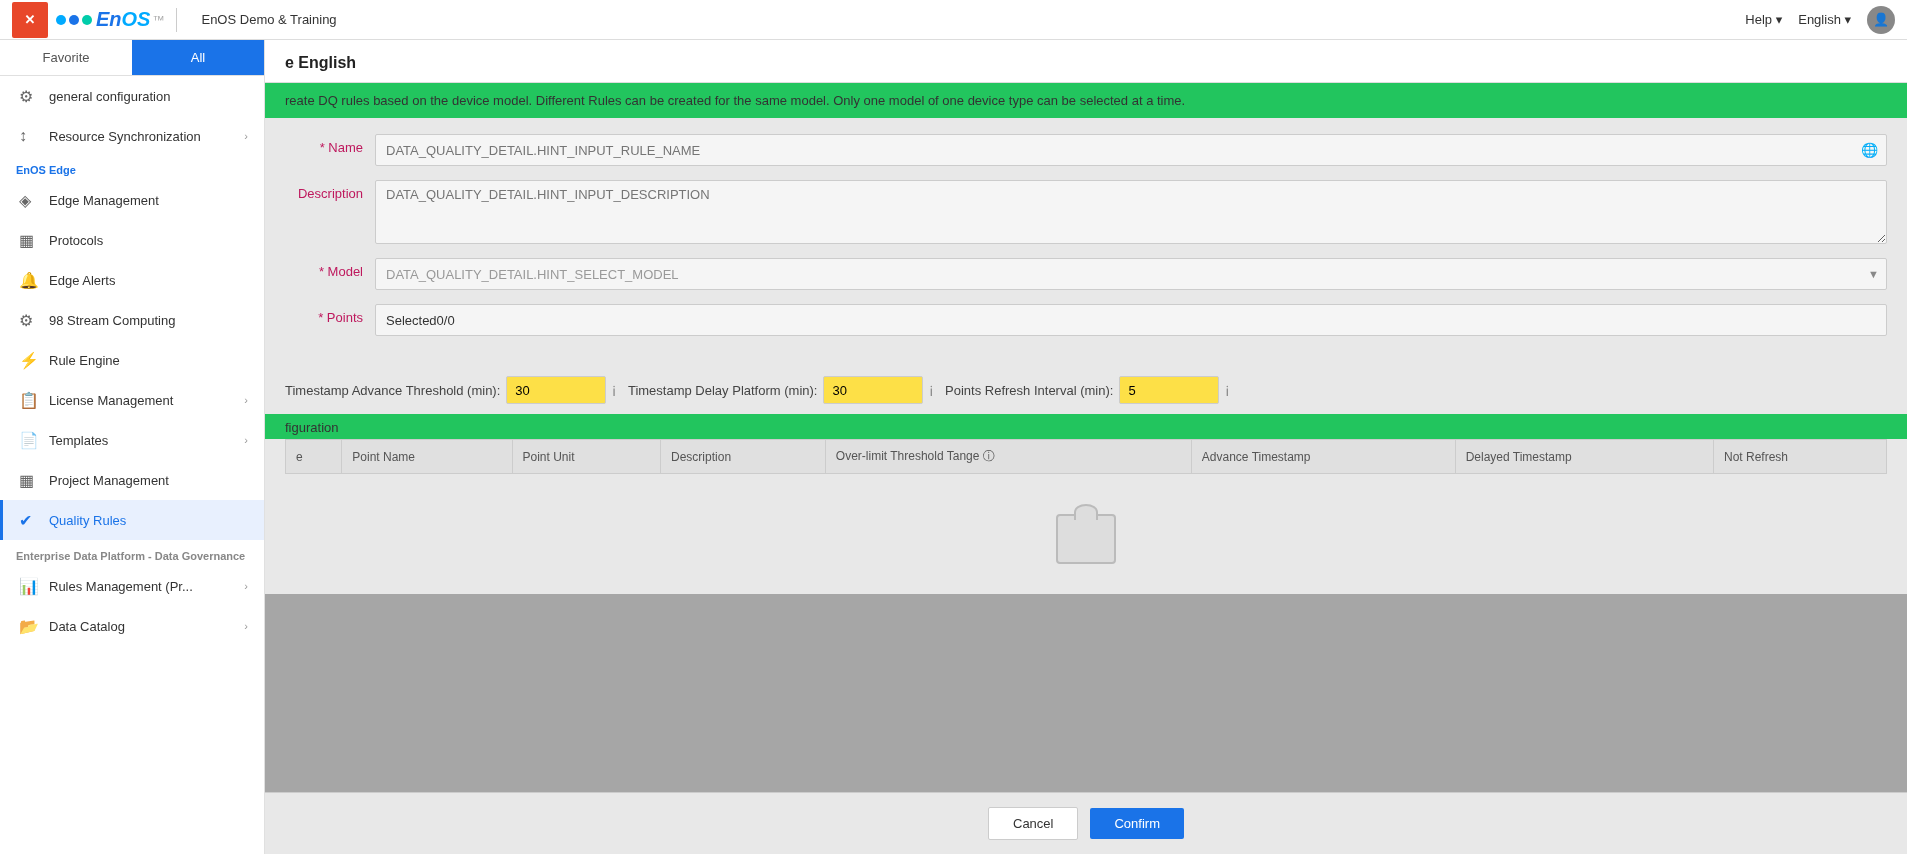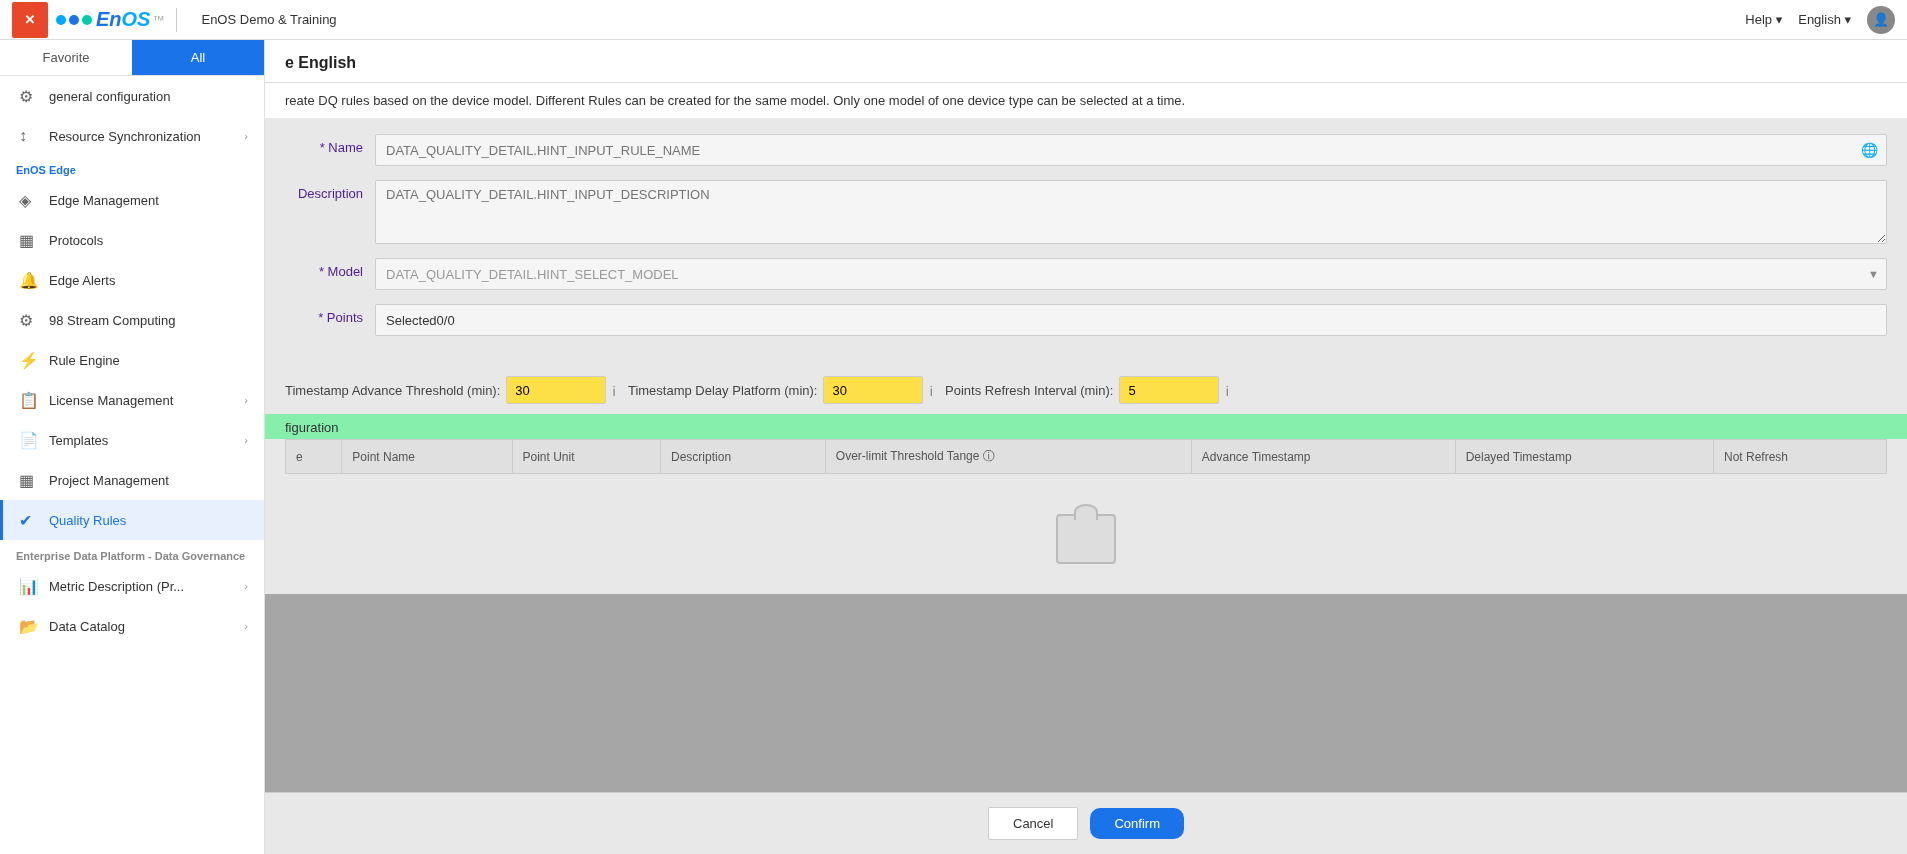--- a/index.html
+++ b/index.html
@@ -81,31 +81,31 @@
       display: flex;
       flex-direction: column;
     }
     .panel-header-bar {
       background: #fff;
       padding: 14px 20px 10px;
       border-bottom: 1px solid #ddd;
     }
     .panel-title { font-size: 16px; font-weight: 600; color: #222; }
     .panel-info-bar {
-      background: #ffffff;
+      background: #22c55e;
       padding: 10px 20px;
       font-size: 12px;
       color: #333;
     }
     .panel-form {
       background: #e8e8e8;
       padding: 16px 20px;
     }
     .form-row { display: flex; align-items: flex-start; margin-bottom: 14px; }
-    .form-label { width: 90px; text-align: right; padding-right: 12px; padding-top: 6px; color: #4c1d95; font-size: 13px; flex-shrink: 0; }
+    .form-label { width: 90px; text-align: right; padding-right: 12px; padding-top: 6px; color: #be185d; font-size: 13px; flex-shrink: 0; }
     .form-input {
       flex: 1;
       height: 32px;
       border: 1px solid #ccc;
       background: #f5f5f5;
       padding: 0 10px;
       color: #999;
       font-size: 13px;
       outline: none;
       border-radius: 2px;
@@ -148,21 +148,21 @@
     }
     .threshold-group { display: flex; align-items: center; gap: 6px; }
     .threshold-label { color: #444; font-size: 13px; white-space: nowrap; }
     .threshold-input {
       width: 100px; height: 28px; border: 1px solid #ccc; background: #fde047;
       padding: 0 8px; font-size: 13px; border-radius: 2px; outline: none;
     }
     .info-icon { color: #888; font-size: 14px; cursor: pointer; }
 
     
-    .config-section { background: #86efac; padding: 6px 20px 4px; font-size: 13px; color: #333; }
+    .config-section { background: #22c55e; padding: 6px 20px 4px; font-size: 13px; color: #333; }
 
     
     .data-table {
       width: 100%;
       border-collapse: collapse;
       background: #e8e8e8;
     }
     .data-table th {
       background: #e0e0e0;
       border: 1px solid #ccc;
@@ -201,21 +201,21 @@
       background: #e8e8e8;
       border-top: 1px solid #ccc;
       margin-top: auto;
     }
     .btn-cancel {
       padding: 8px 24px; border: 1px solid #ccc; background: #fff;
       color: #333; font-size: 13px; cursor: pointer; border-radius: 2px;
     }
     .btn-confirm {
       padding: 8px 24px; border: none; background: #1a73e8;
-      color: #fff; font-size: 13px; cursor: pointer; border-radius: 10px; font-weight: 500;
+      color: #fff; font-size: 13px; cursor: pointer; border-radius: 2px; font-weight: 500;
     }
   </style>
 </head>
 <body>
 
 <div class="header">
   <div class="header-close-btn">
     <span>✕</span>
   </div>
   <div class="header-logo">
@@ -294,21 +294,21 @@
       <span>Project Management</span>
     </div>
     <div class="sidebar-item active">
       <span class="sidebar-item-icon">✔</span>
       <span>Quality Rules</span>
     </div>
 
     <div class="sidebar-section-label">Enterprise Data Platform - Data Governance</div>
     <div class="sidebar-item">
       <span class="sidebar-item-icon">📊</span>
-      <span>Metric Description (Pr...</span>
+      <span>Rules Management (Pr...</span>
       <span class="sidebar-arrow">›</span>
     </div>
     <div class="sidebar-item">
       <span class="sidebar-item-icon">📂</span>
       <span>Data Catalog</span>
       <span class="sidebar-arrow">›</span>
     </div>
   </div>
 
   <div class="main-content">

